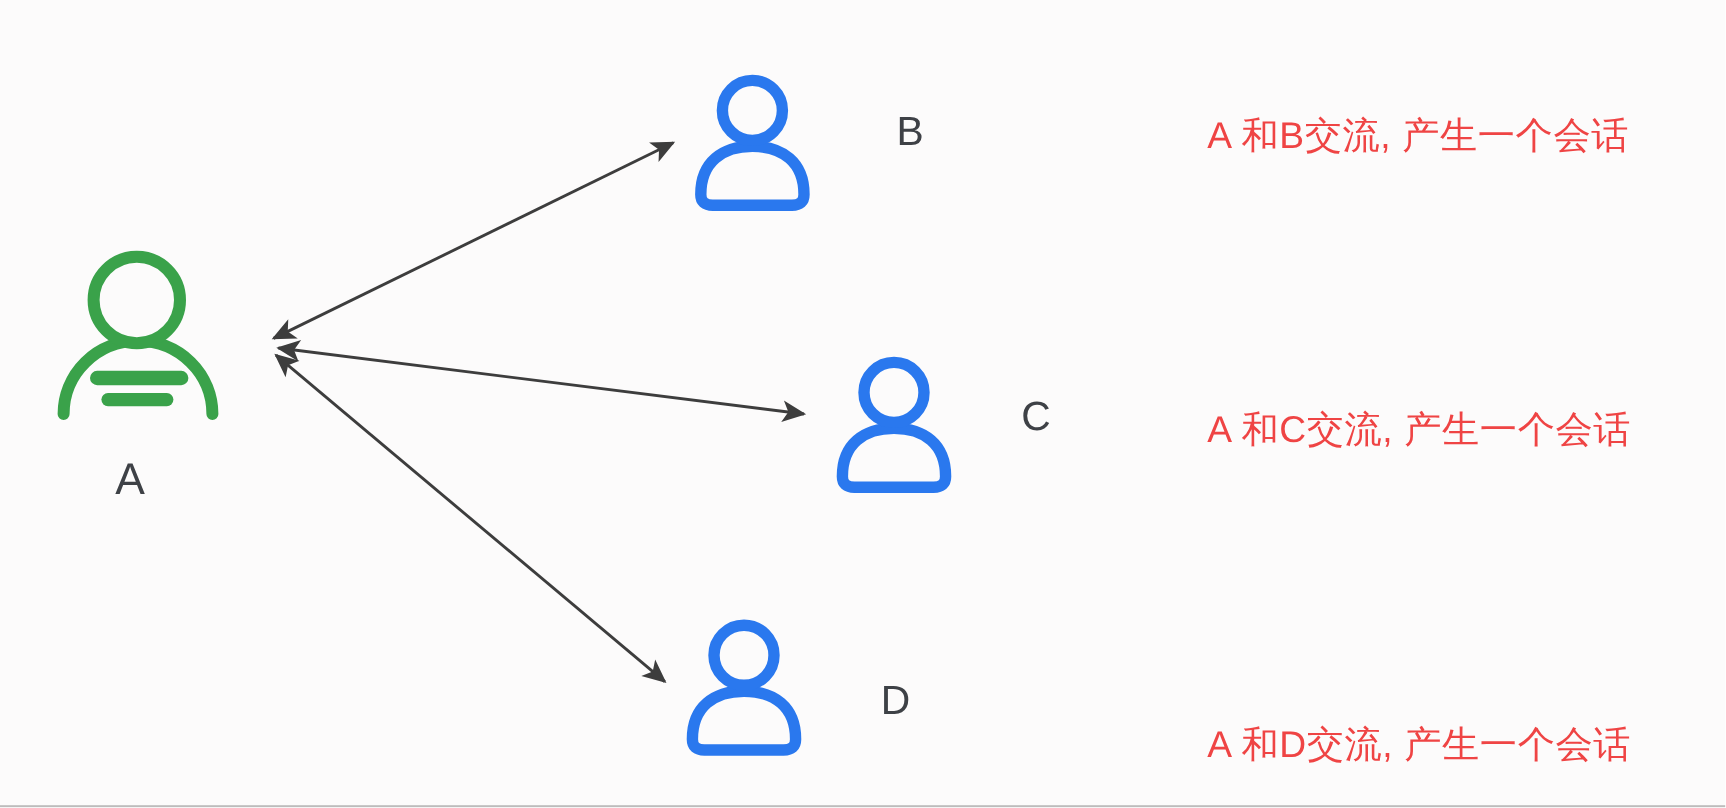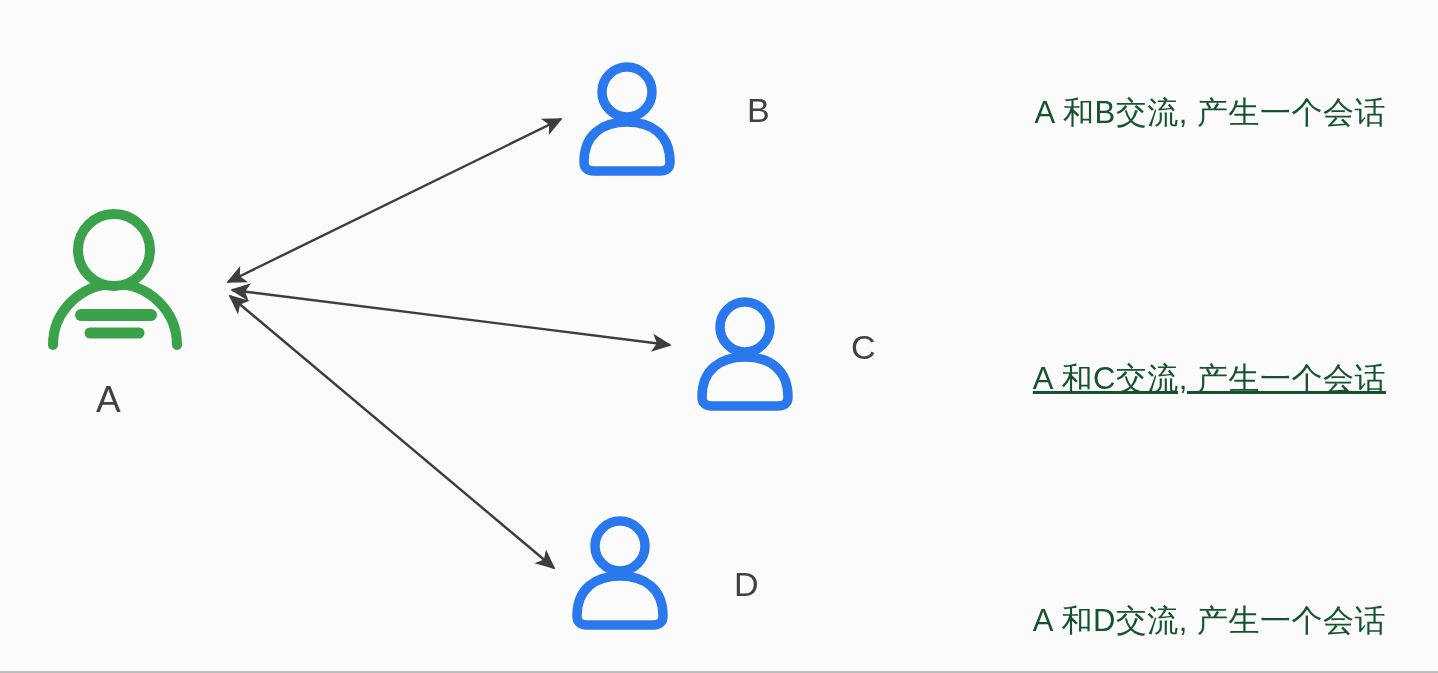--- a/index.html
+++ b/index.html
@@ -30,30 +30,29 @@
     user-select: none;
   }
   .node-label.label-a { left: 96px;  top: 381px; font-size: 37px; }
   .node-label.label-b { left: 747px; top: 93px;  }
   .node-label.label-c { left: 851px; top: 330px; }
   .node-label.label-d { left: 734px; top: 567px; }
   .annotation {
     position: absolute;
     left: 1006px;
     width: 380px;
-    color: #14532d;
+    color: #ef4444;
     font-size: 31px;
     line-height: 38px;
     letter-spacing: 0.5px;
     white-space: nowrap;
     user-select: none;
-    text-align: right;
   }
   .annotation.row-b { top: 94px; }
-  .annotation.row-c { top: 360px; text-decoration: underline; }
+  .annotation.row-c { top: 339px; }
   .annotation.row-d { top: 602px; }
   .bottom-line {
     position: absolute;
     left: 0;
     right: 0;
     bottom: 0;
     height: 2px;
     background: rgba(95, 95, 95, 0.4);
   }
 </style>

